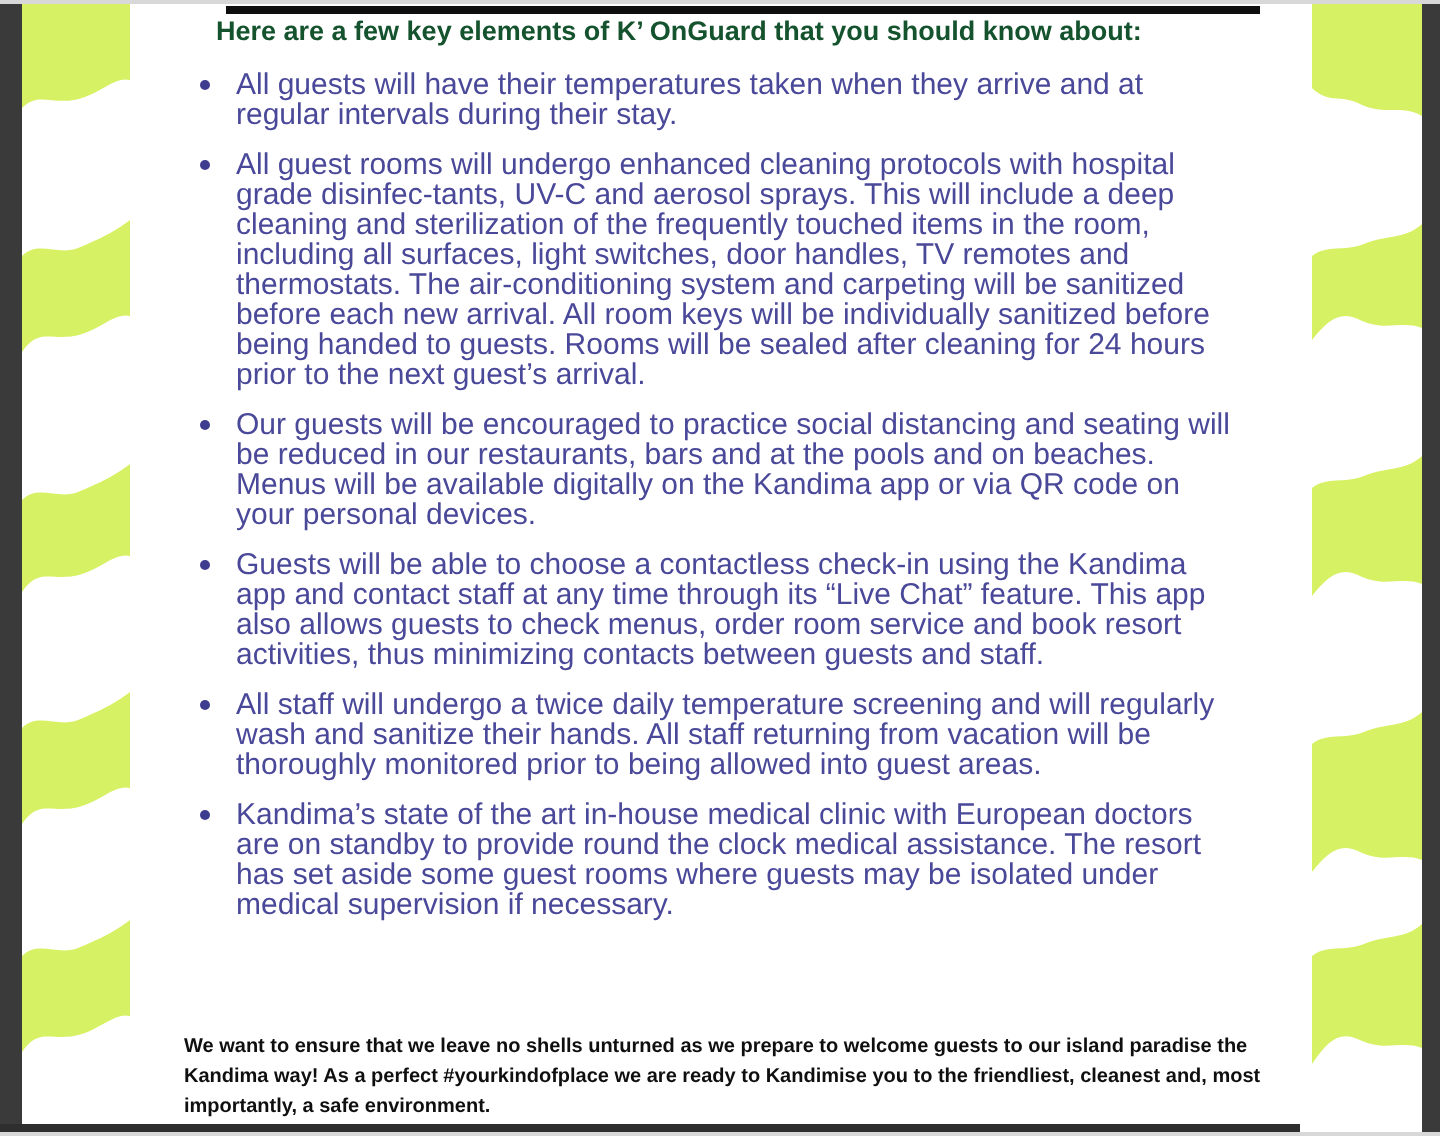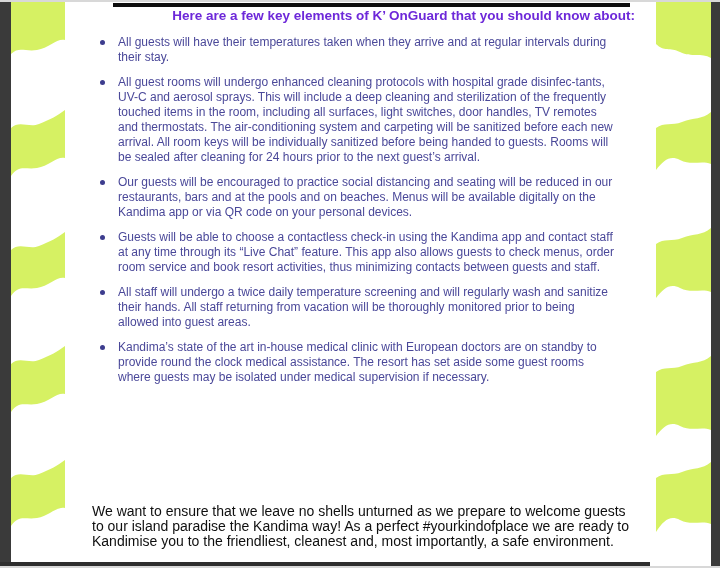--- a/index.html
+++ b/index.html
@@ -14,39 +14,39 @@
   .bottom-bar{position:absolute;left:0;top:562px;width:650px;height:4px;background:#2e2e2e;z-index:5;}
   .strip-bottom{position:absolute;left:0;top:566px;width:720px;height:2px;background:#d8d8d8;z-index:6;}
   
   .ribbon{position:absolute;top:0;height:568px;z-index:1;}
   .ribbon.left{left:11px;width:54px;}
   .ribbon.right{left:656px;width:55px;}
   .ribbon path{fill:#d6f163;}
   
   .top-rule{position:absolute;left:113px;top:3px;width:517px;height:4px;background:#0e0e0e;z-index:2;}
   .doc-title{
-    position:absolute;left:108px;top:8px;width:527px;margin:0;text-align:right;
-    font-size:13.5px;font-weight:bold;color:#6d28d9;letter-spacing:0px;z-index:2;
+    position:absolute;left:108px;top:8px;width:527px;margin:0;text-align:left;
+    font-size:13.5px;font-weight:bold;color:#14532d;letter-spacing:0px;z-index:2;
   }
   
   .bullet-list{
     position:absolute;left:98px;top:35px;width:518px;margin:0;padding:0;list-style:none;z-index:2;
   }
   .bullet-list li{
     position:relative;padding-left:20px;margin:0 0 10px 0;
-    font-size:12px;line-height:15px;color:#4a4899;
+    font-size:15px;line-height:15px;color:#4a4899;
   }
   .bullet-list li .dot{
     position:absolute;left:2px;top:5px;width:5px;height:5px;border-radius:50%;
     background:#3d3c8e;
   }
   
   .closing{
-    position:absolute;left:92px;top:504px;width:542px;margin:0;
-    font-size:14px;line-height:15px;font-weight:normal;color:#0f0f0f;z-index:2;
+    position:absolute;left:92px;top:516px;width:542px;margin:0;
+    font-size:10px;line-height:15px;font-weight:bold;color:#0f0f0f;z-index:2;
   }
 </style>
 </head>
 <body>
 
 <div class="screen">
 
   <div class="frame-left"></div>
   <div class="frame-right"></div>
   <div class="strip-top"></div>

